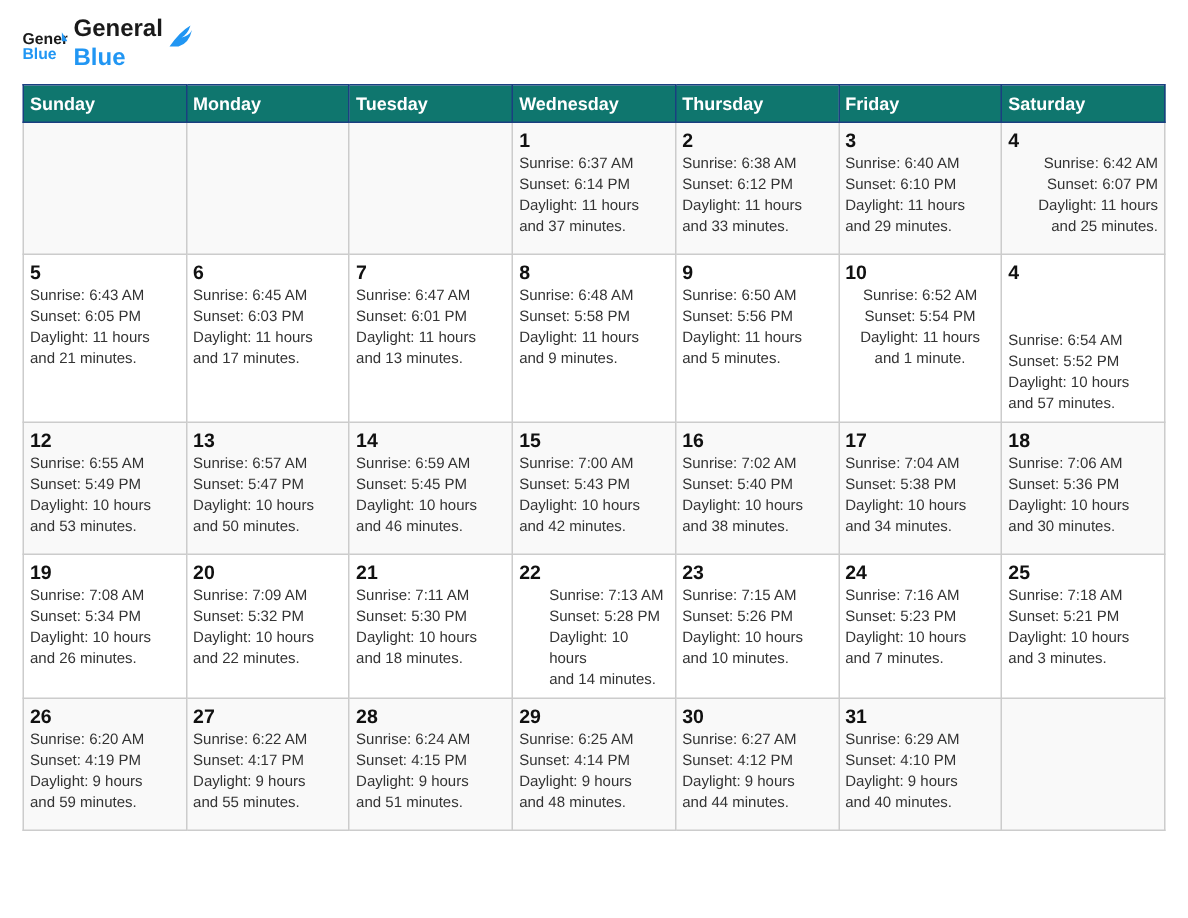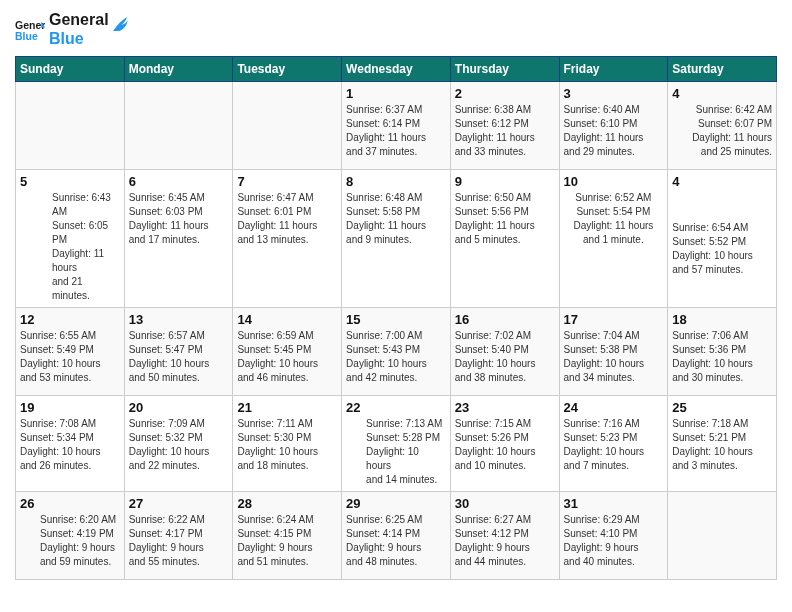--- a/index.html
+++ b/index.html
@@ -151,21 +151,21 @@
             <div class="day-number">4</div>
             <div class="day-info" style="white-space: pre-line; text-align: right;">Sunrise: 6:42 AM
 Sunset: 6:07 PM
 Daylight: 11 hours
 and 25 minutes.</div>
           </td>
         </tr>
         <tr>
           <td>
             <div class="day-number">5</div>
-            <div class="day-info" style="white-space: pre-line; margin-left: 32px;">Sunrise: 6:43 AM
+            <div class="day-info" style="white-space: pre-line;">Sunrise: 6:43 AM
 Sunset: 6:05 PM
 Daylight: 11 hours
 and 21 minutes.</div>
           </td>
           <td>
             <div class="day-number">6</div>
             <div class="day-info" style="white-space: pre-line;">Sunrise: 6:45 AM
 Sunset: 6:03 PM
 Daylight: 11 hours
 and 17 minutes.</div>
@@ -304,21 +304,21 @@
             <div class="day-number">25</div>
             <div class="day-info" style="white-space: pre-line;">Sunrise: 7:18 AM
 Sunset: 5:21 PM
 Daylight: 10 hours
 and 3 minutes.</div>
           </td>
         </tr>
         <tr>
           <td>
             <div class="day-number">26</div>
-            <div class="day-info" style="white-space: pre-line; margin-left: 20px;">Sunrise: 6:20 AM
+            <div class="day-info" style="white-space: pre-line;">Sunrise: 6:20 AM
 Sunset: 4:19 PM
 Daylight: 9 hours
 and 59 minutes.</div>
           </td>
           <td>
             <div class="day-number">27</div>
             <div class="day-info" style="white-space: pre-line;">Sunrise: 6:22 AM
 Sunset: 4:17 PM
 Daylight: 9 hours
 and 55 minutes.</div>

